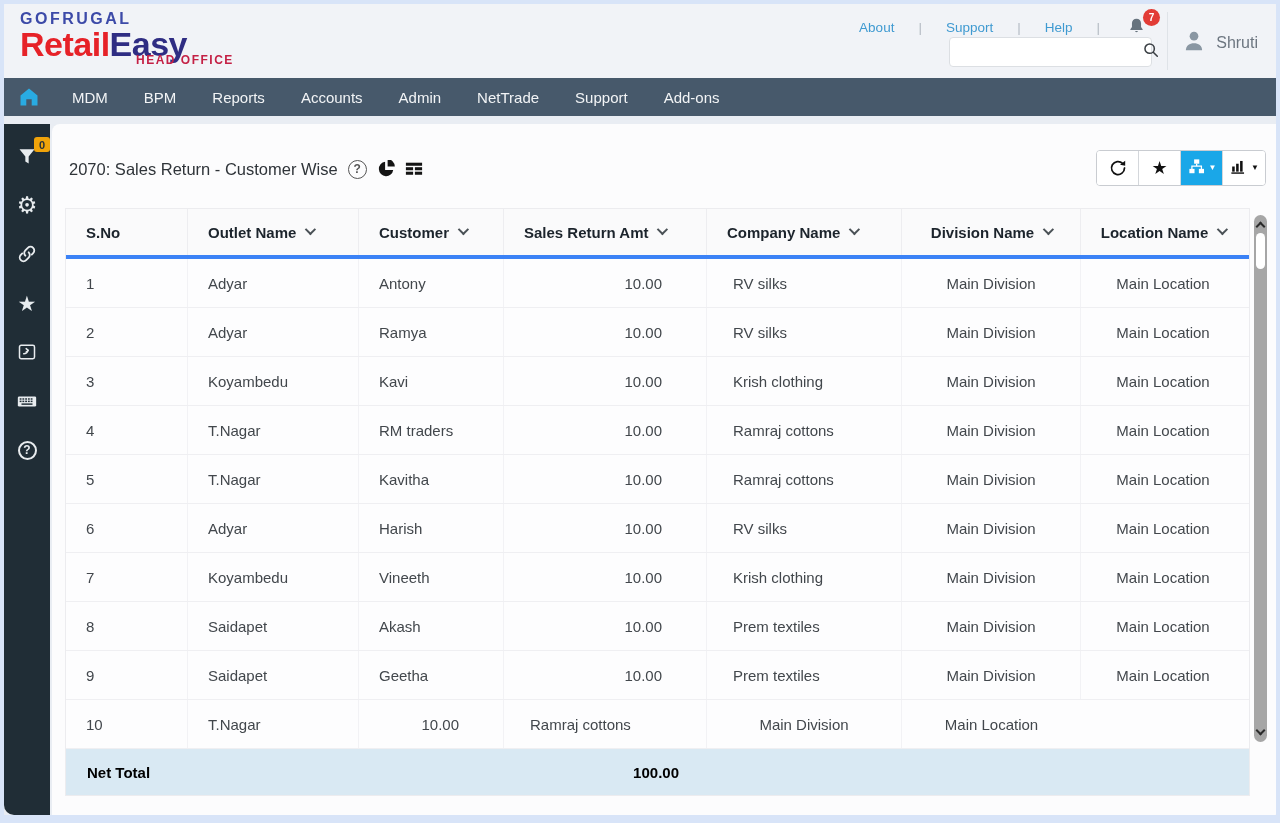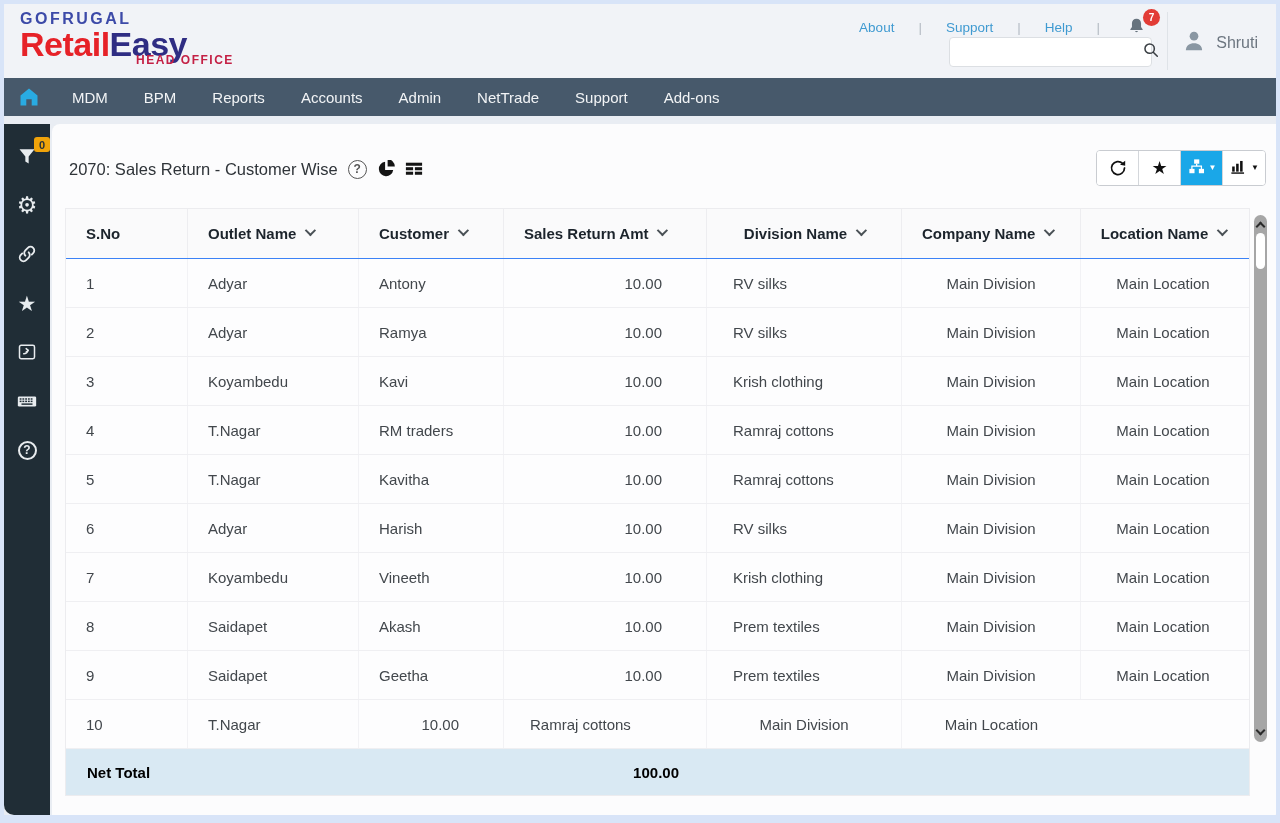--- a/index.html
+++ b/index.html
@@ -54,21 +54,21 @@
   .btn:last-child { border-right:none; }
   .btn.active { background:#1aa7e8; }
   .btn .star-glyph { font-size:18px; color:#111; line-height:1; }
   .caret { font-size:8px; color:#111; line-height:1; }
   .btn.active .caret { color:#fff; }
 
   
   .table-wrap { position:absolute; left:13px; top:84px; width:1185px; }
   .grid-table { border:1px solid #ececef; background:#fff; }
   .thead, .trow, .tfoot { display:grid; grid-template-columns:122px 171px 145px 203px 195px 179px 164px; }
-  .thead { height:50px; background:#fafafb; border-bottom:1px solid #3b82f6; }
+  .thead { height:50px; background:#fafafb; border-bottom:4px solid #3b82f6; }
   .th { display:flex; align-items:center; gap:9px; font-size:15px; font-weight:bold; color:#1c242c; padding-left:20px; border-right:1px solid #ededf0; cursor:pointer; }
   .th.center { justify-content:center; padding-left:0; }
   .th:last-child { border-right:none; }
   .chev { width:8px; height:8px; border-right:2px solid #4a5156; border-bottom:2px solid #4a5156; transform:rotate(45deg) translateY(-2px); margin-top:-3px; }
   .tbody { height:490px; overflow:hidden; }
   .trow { height:49px; background:#fdfdfe; border-bottom:1px solid #efeff2; }
   .td { display:flex; align-items:center; font-size:15px; color:#42474c; padding-left:20px; border-right:1px solid #f2f2f5; }
   .td:last-child { border-right:none; }
   .td.company { padding-left:26px; }
   .td.amount { justify-content:flex-end; padding:0 44px 0 0; }
@@ -269,26 +269,26 @@
                 <span class="chev"></span>
               </div>
             <div class="th">
                 <span>Customer</span>
                 <span class="chev"></span>
               </div>
             <div class="th">
                 <span>Sales Return Amt</span>
                 <span class="chev"></span>
               </div>
+            <div class="th">
+                <span>Company Name</span>
+                <span class="chev"></span>
+              </div>
             <div class="th center">
                 <span>Division Name</span>
-                <span class="chev"></span>
-              </div>
-            <div class="th">
-                <span>Company Name</span>
                 <span class="chev"></span>
               </div>
             <div class="th center">
                 <span>Location Name</span>
                 <span class="chev"></span>
               </div>
           </div>
 
           <div class="tbody">
   <div class="trow">

